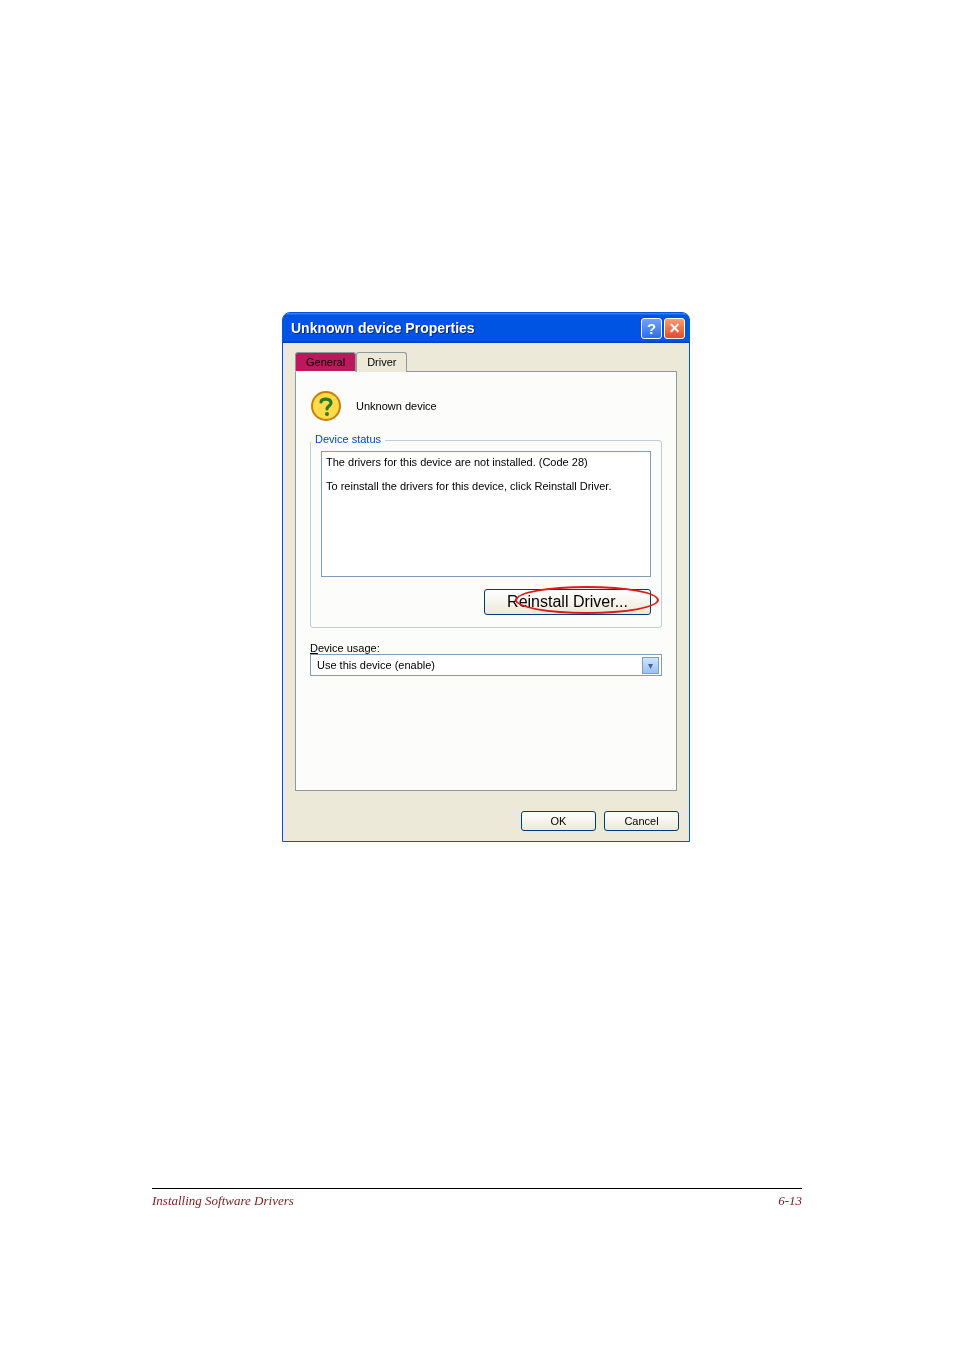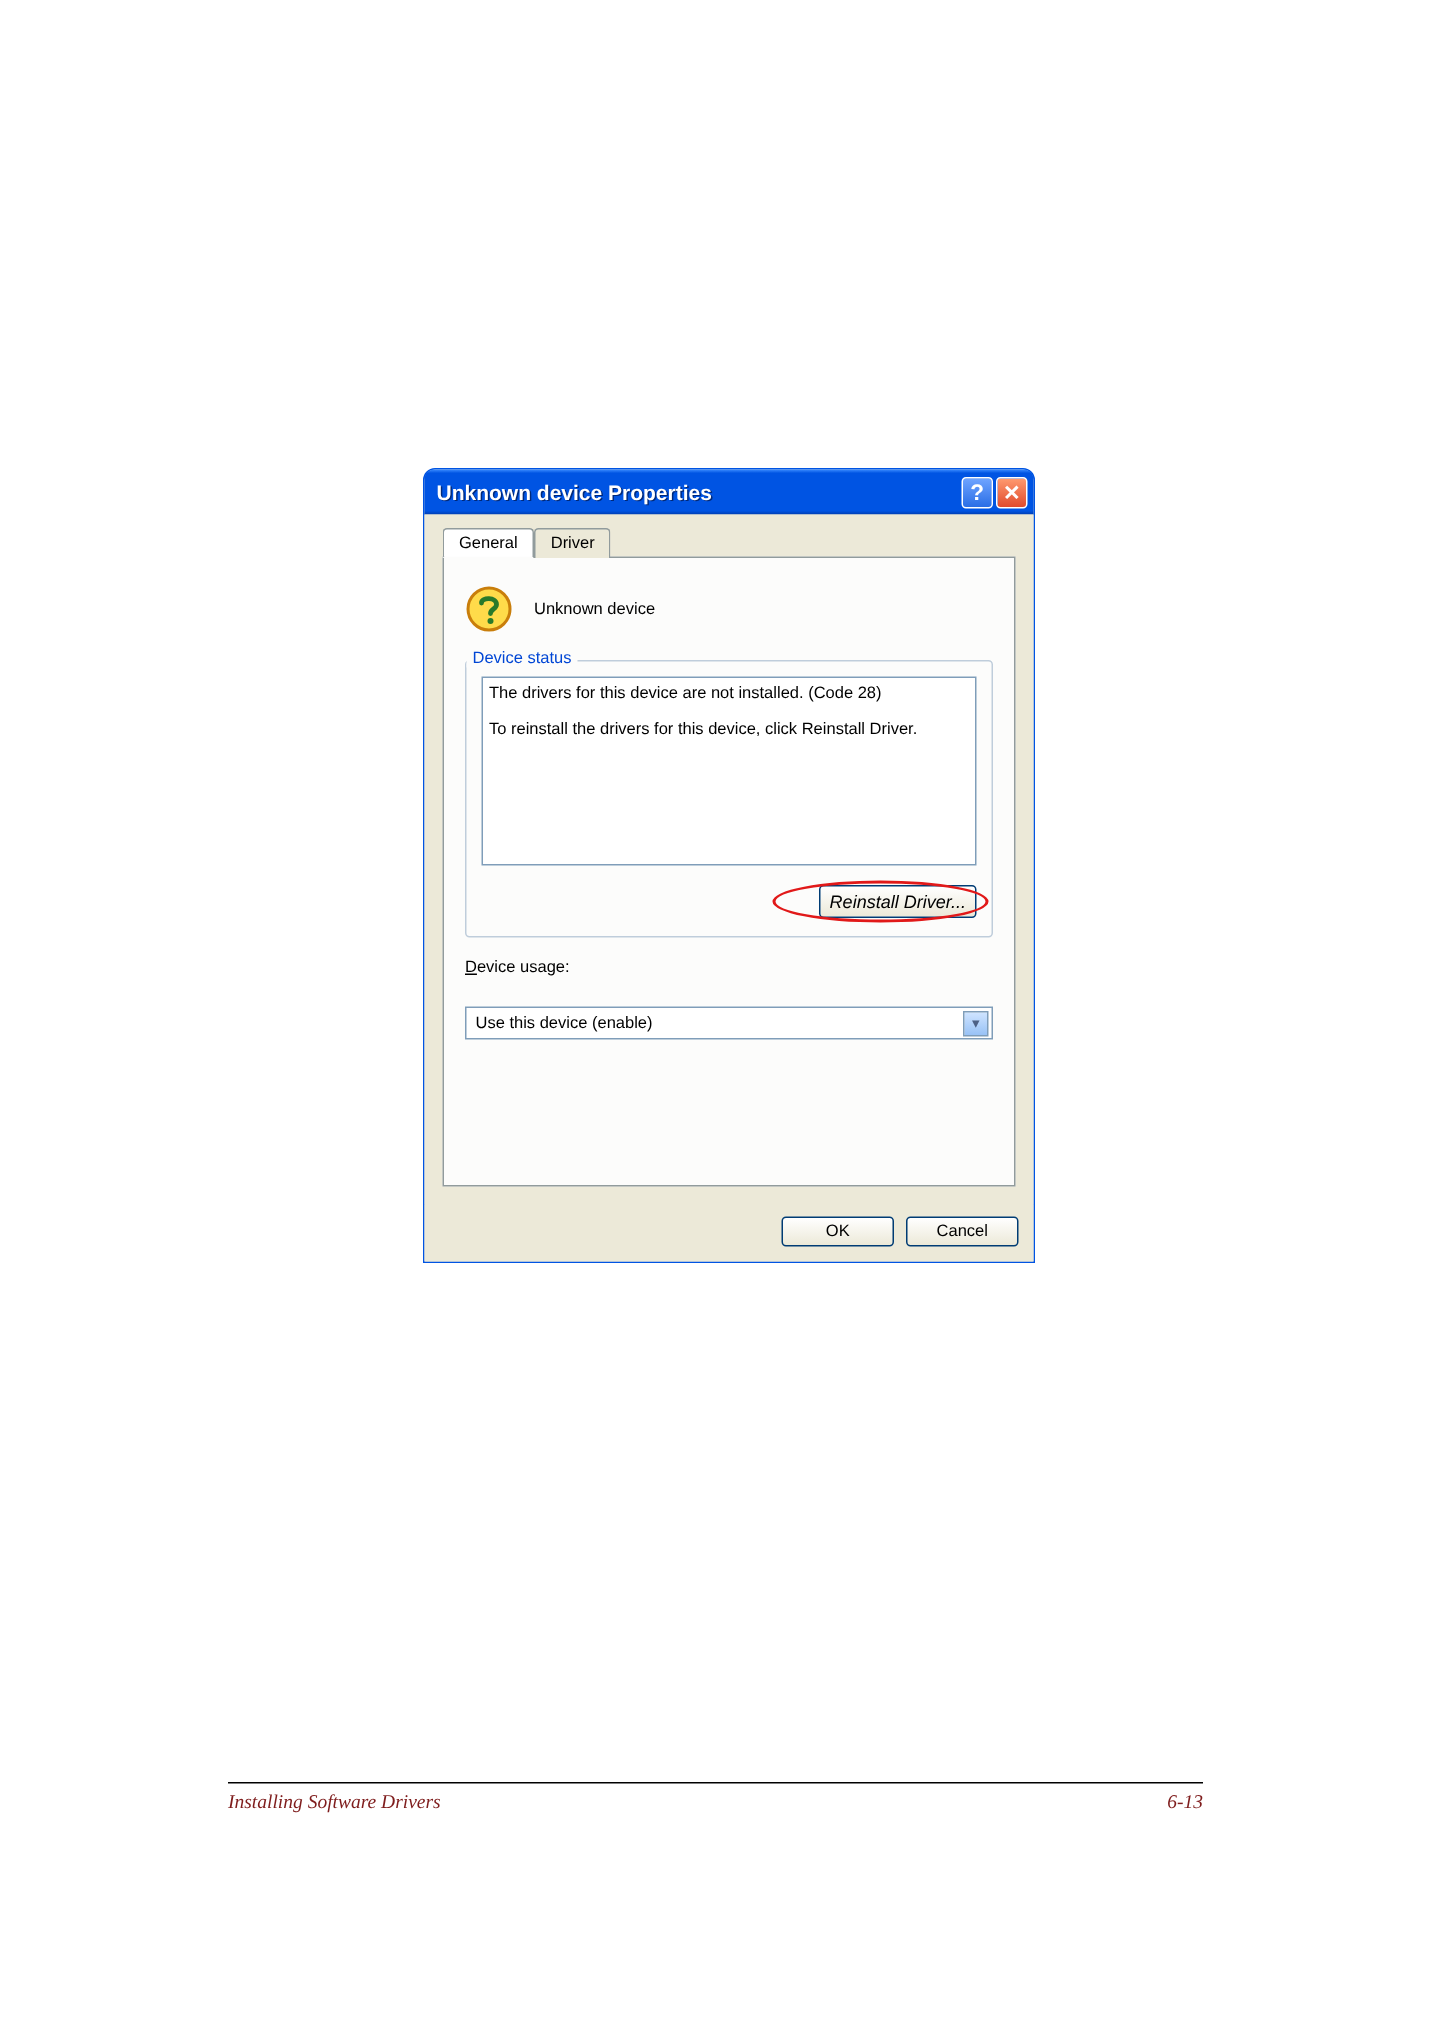--- a/index.html
+++ b/index.html
@@ -81,21 +81,21 @@
       padding: 3px 10px;
       background: #ECE9D8;
       border: 1px solid #919B9C;
       border-bottom: none;
       border-top-left-radius: 3px;
       border-top-right-radius: 3px;
       font-size: 11px;
       position: relative;
     }
     .tab.active {
-      background: #ffffff;
+      background: #be185d;
       border-bottom: 1px solid #FCFCFB;
       z-index: 3;
     }
     .tab-content {
       border: 1px solid #919B9C;
       background: #FCFCFB;
       padding: 18px 14px 14px 14px;
       min-height: 420px;
       position: relative;
     }
@@ -151,42 +151,41 @@
       overflow-y: scroll;
     }
     .reinstall-row {
       display: flex;
       justify-content: flex-end;
       margin-top: 10px;
     }
     .reinstall-btn {
       border: 1px solid #003C74;
       background: linear-gradient(to bottom, #ffffff, #ECE9D8);
-      padding: 3px 6px;
-      font-size: 12px;
+      padding: 3px 22px;
+      font-size: 16px;
       font-family: "Tahoma", sans-serif;
       border-radius: 3px;
-      font-style: italic;
     }
     .reinstall-highlight {
       position: absolute;
       border: 2px solid #E11919;
       border-radius: 50%;
       width: 144px;
       height: 28px;
       pointer-events: none;
     }
     .device-usage-label {
       margin-top: 14px;
       font-size: 11px;
     }
     .usage-underline { text-decoration: underline; }
     .device-usage-select {
       width: 100%;
-      margin-top: 20px;
+      margin-top: 0;
       border: 1px solid #7F9DB9;
       background: #ffffff;
       height: 22px;
       display: flex;
       align-items: center;
       justify-content: space-between;
       padding: 0 2px 0 6px;
       font-size: 11px;
     }
     .dropdown-arrow {

